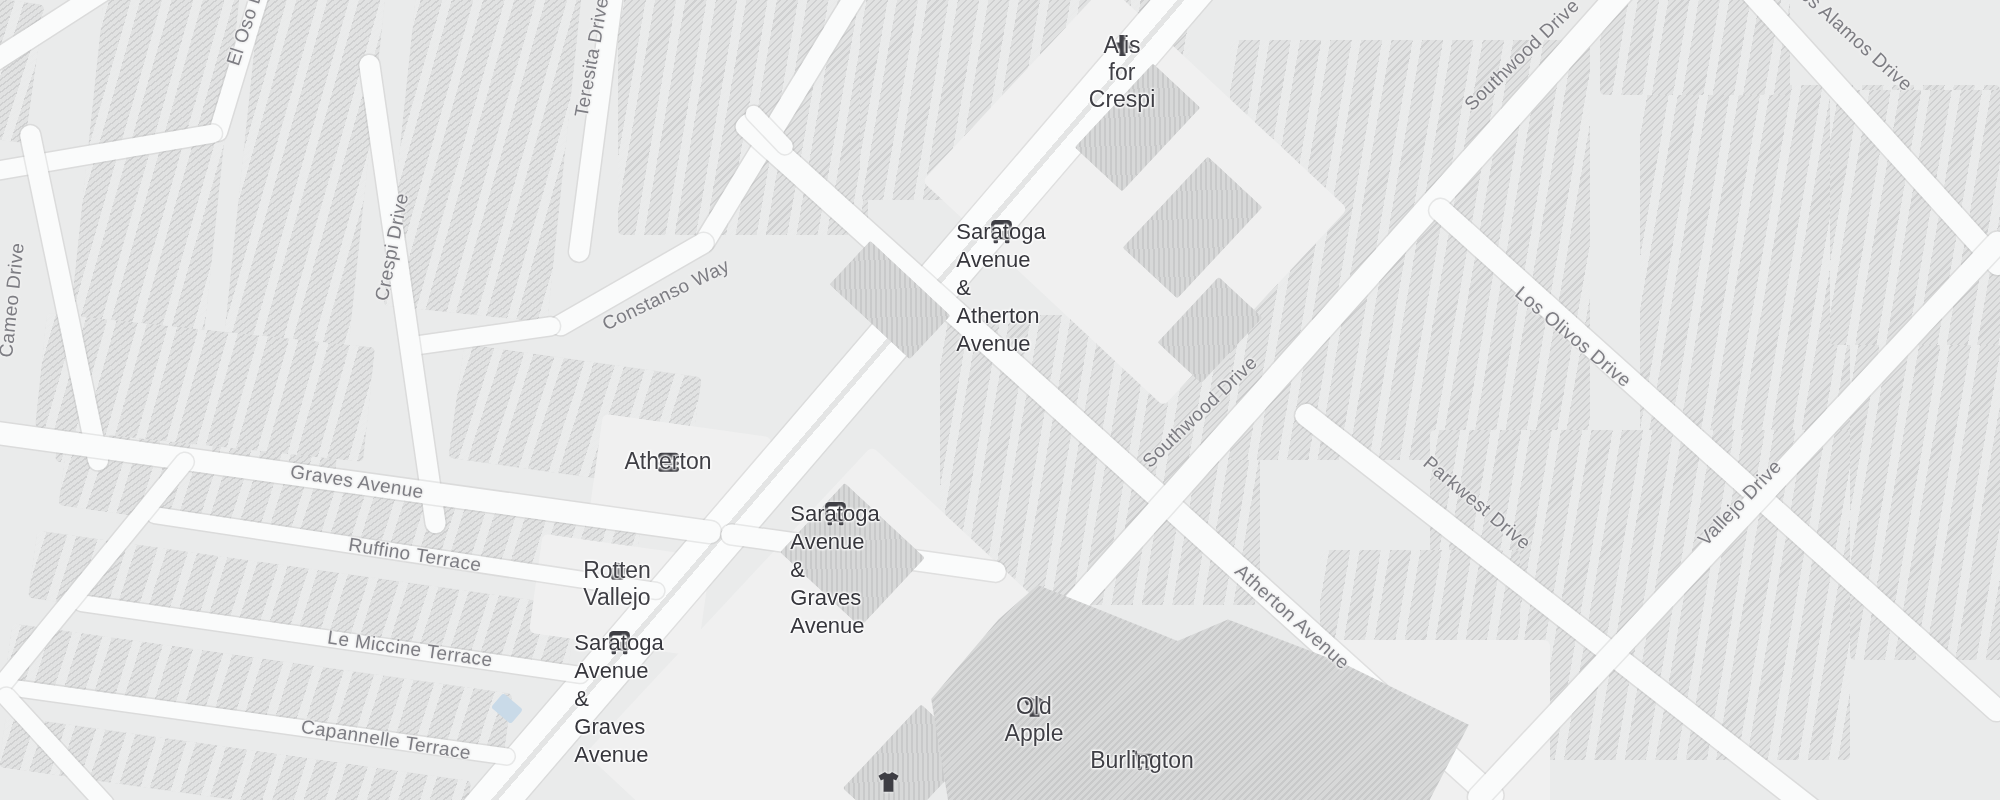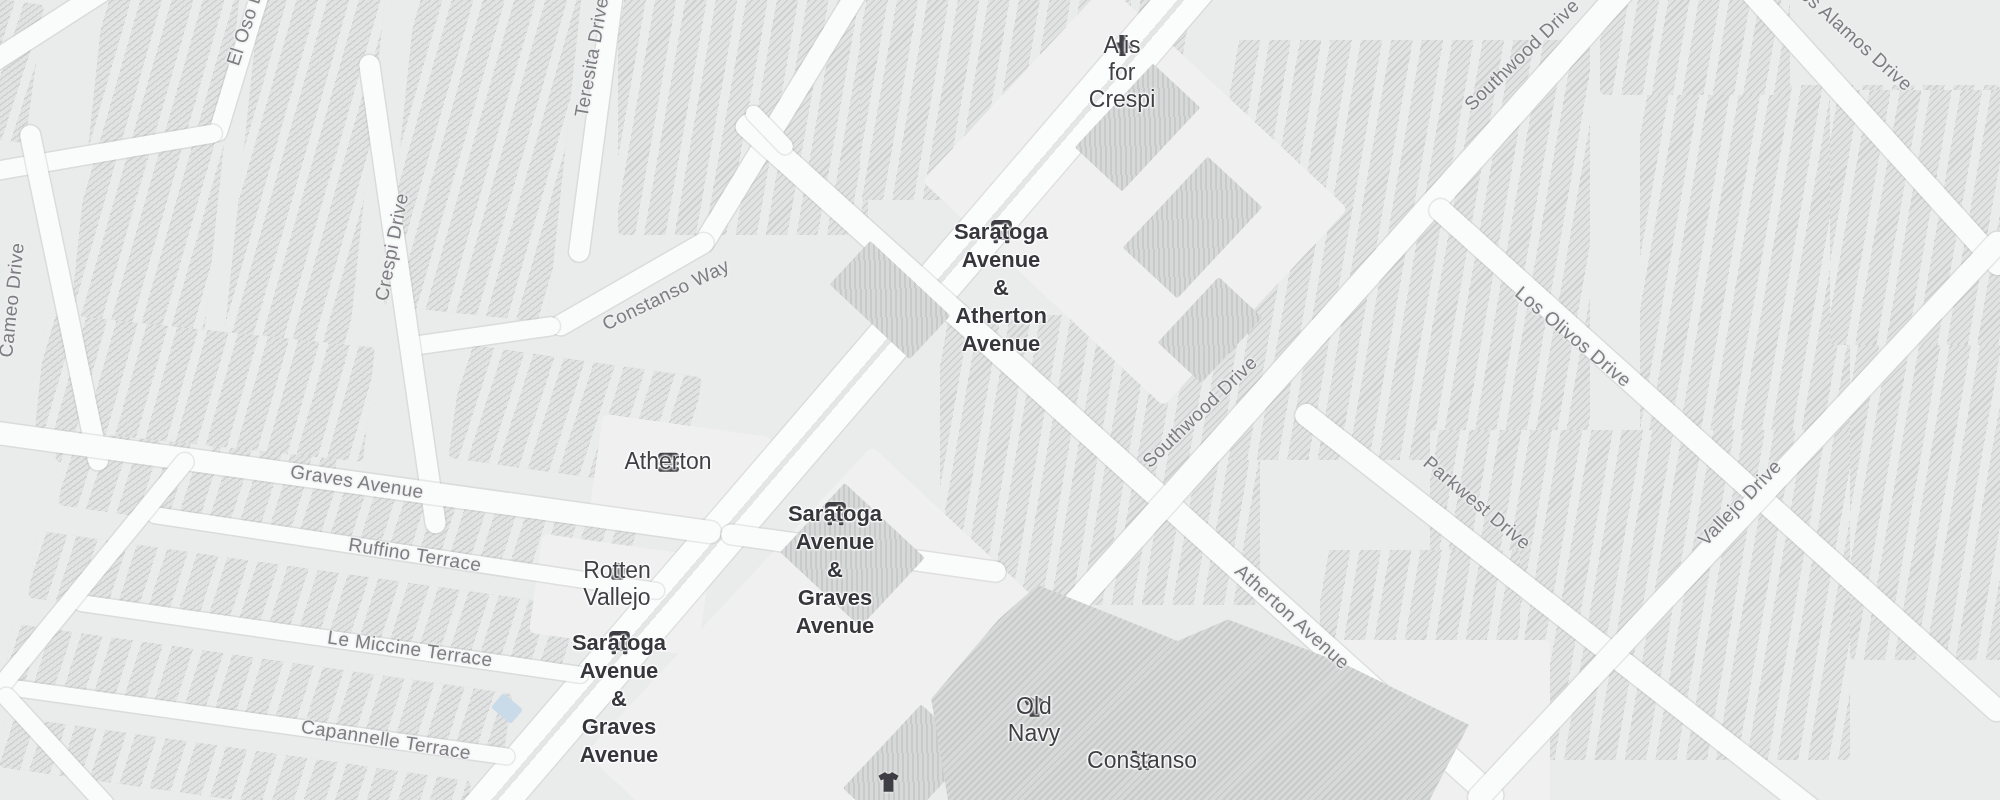--- a/index.html
+++ b/index.html
@@ -28,22 +28,22 @@
   .pool{background:#c9dae8;border-radius:3px;}
 
   
   .street{white-space:nowrap;color:#7d7d83;font-size:19px;letter-spacing:.4px;
      text-shadow:-1px -1px 2px #f0f0f0,1px -1px 2px #f0f0f0,-1px 1px 2px #f0f0f0,1px 1px 2px #f0f0f0;
      transform-origin:center;}
   .poi,.stop{display:flex;flex-direction:column;align-items:center;gap:3px;
      transform:translate(-50%,-14px);}
   .poi .txt{position:static;white-space:pre-line;text-align:center;color:#3f3f45;font-size:23px;
      text-shadow:-1px -1px 2px #fff,1px -1px 2px #fff,-1px 1px 2px #fff,1px 1px 2px #fff;}
-  .stop .txt{position:static;white-space:pre-line;text-align:center;color:#36363c;font-size:22px;line-height:28px;
-     text-shadow:-1px -1px 2px #fff,1px -1px 2px #fff,-1px 1px 2px #fff,1px 1px 2px #fff;font-weight:bold;}
+  .stop .txt{position:static;white-space:pre-line;text-align:left;color:#36363c;font-size:22px;line-height:28px;
+     text-shadow:-1px -1px 2px #fff,1px -1px 2px #fff,-1px 1px 2px #fff,1px 1px 2px #fff;}
   .icn{position:static;width:27px;height:27px;filter:drop-shadow(0 0 1.5px #fff);}
   .icn svg{position:static;display:block;width:100%;height:100%;}
 </style>
 </head>
 <body>
 
 <div id="map">
 
   <div id="deco">
       <div class="blk" style="left: 80px; top: -15px; width: 135px; height: 485px; transform: rotate(6deg);"></div>
@@ -154,32 +154,32 @@
     </span>
     <div class="txt">Rotten Vallejo</div>
   </div>
 
   <div class="poi" style="left:1034px;top:707px;">
     <span class="icn">
       <svg viewBox="0 0 24 24">
           <path d="M9 3.5 3 6.8l2.2 4.2 2.4-1.1V21h8.8V9.9l2.4 1.1L21 6.8l-6-3.3c-.8 2.1-5.2 2.1-6 0Z" fill="#3e3e44"></path>
         </svg>
     </span>
-    <div class="txt">Old Navy</div>
+    <div class="txt">Old Apple</div>
   </div>
 
   <div class="poi" style="left:1142px;top:761px;">
     <span class="icn">
       <svg viewBox="0 0 24 24">
           <path d="M2.8 4.4H6l2.2 9.4h8.8l2.4-6.8H7.2" fill="none" stroke="#3e3e44" stroke-width="2.1"></path>
           <circle cx="9.6" cy="18.6" r="2" fill="#3e3e44"></circle>
           <circle cx="16.2" cy="18.6" r="2" fill="#3e3e44"></circle>
         </svg>
     </span>
-    <div class="txt">Constanso</div>
+    <div class="txt">Burlington</div>
   </div>
 
   <div class="poi" style="left:888px;top:782px;">
     <span class="icn">
       <svg viewBox="0 0 24 24">
           <path d="M9 3.5 3 6.8l2.2 4.2 2.4-1.1V21h8.8V9.9l2.4 1.1L21 6.8l-6-3.3c-.8 2.1-5.2 2.1-6 0Z" fill="#3e3e44"></path>
         </svg>
     </span>
   </div>
 

